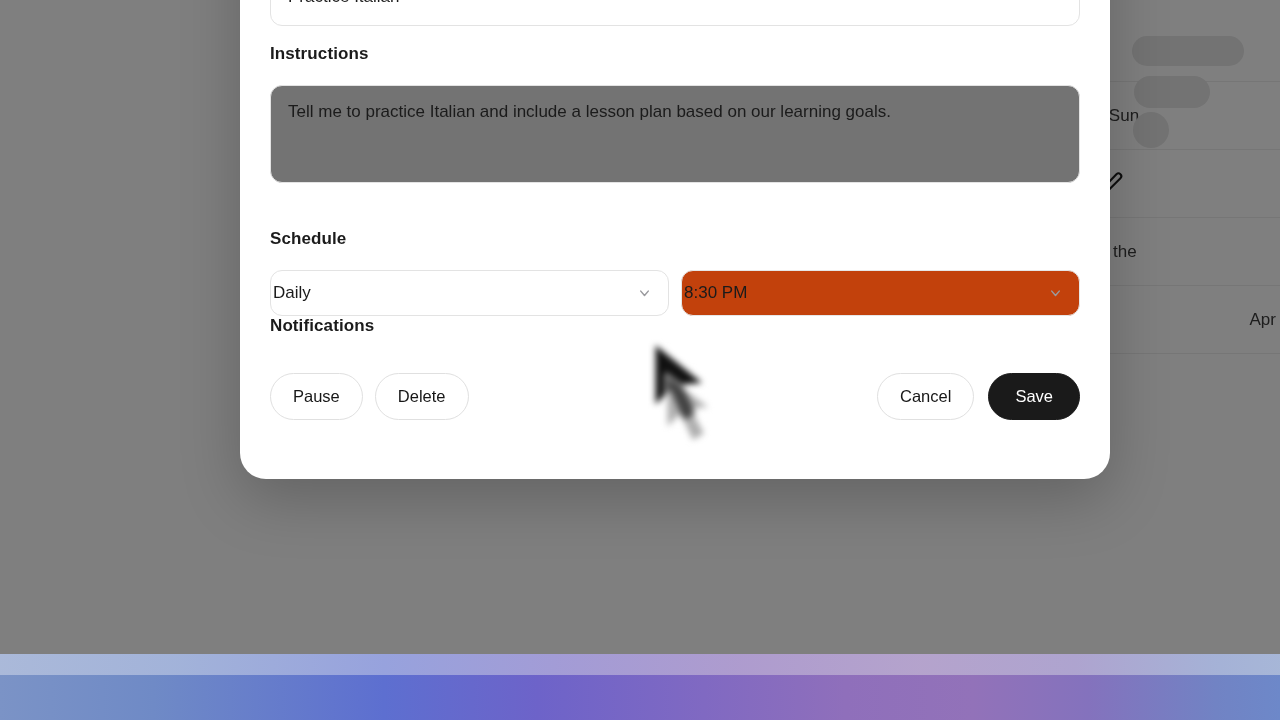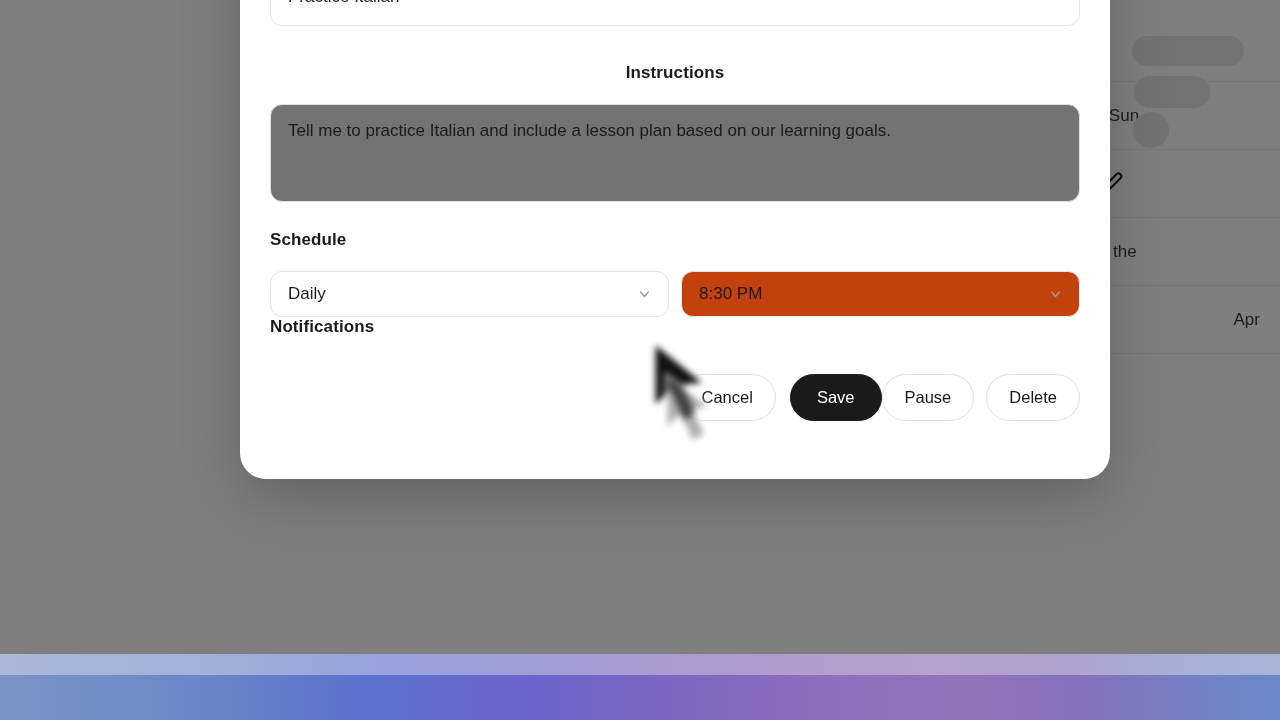--- a/index.html
+++ b/index.html
@@ -37,21 +37,21 @@
 
   .bg-row {
     position: relative;
     height: 68px;
     border-bottom: 1px solid #ececec;
     display: flex;
     align-items: center;
     padding: 0 14px 0 18px;
     white-space: nowrap;
   }
-  .bg-row.plain { justify-content: flex-end; padding-right: 18px; }
+  .bg-row.plain { justify-content: flex-end; padding-right: 2px; }
 
   .bg-row-text {
     font-size: 17px;
     color: #3c3c3c;
     display: flex;
     align-items: center;
     gap: 9px;
     letter-spacing: .1px;
   }
 
@@ -170,54 +170,54 @@
     border: 1px solid #e3e3e3;
     border-radius: 12px;
     background: #fff;
     font-family: "Liberation Sans", sans-serif;
     font-size: 17px;
     color: #1b1b1b;
     padding: 0 17px;
     outline: none;
   }
 
-  #instructions-label { margin-top: 37px; text-align: center; }
+  #instructions-label { margin-top: 18px; }
 
   #instructions-input {
     margin-top: 21px;
     width: 100%;
     height: 98px;
     border: 1px solid #e3e3e3;
     border-radius: 12px;
     background: #737373;
     font-family: Liberation Sans, sans-serif;
     font-size: 17px;
     line-height: 1.45;
     color: #1b1b1b;
     padding: 14px 17px;
     resize: none;
     outline: none;
   }
 
-  #schedule-label { margin-top: 28px; }
+  #schedule-label { margin-top: 46px; }
 
   #schedule-row {
     margin-top: 21px;
     display: flex;
     gap: 12px;
   }
 
   .select-box {
     position: relative;
     height: 46px;
     border: 1px solid #e3e3e3;
     border-radius: 12px;
     display: flex;
     align-items: center;
-    padding: 0 17px;
+    padding: 0 2px;
     font-size: 17px;
     color: #1b1b1b;
     cursor: pointer;
     user-select: none;
   }
   #freq-select {
     flex: 0 0 399px;
     background: #ffffff;
   }
   #time-select {
@@ -387,27 +387,27 @@
             <polyline points="6 9 12 16 18 9"></polyline>
           </svg>
         </span>
       </div>
 
     </div>
 
     <div id="notifications-label" class="field-label">Notifications</div>
 
     <div id="footer">
+      <div id="footer-left">
+        <button class="btn btn-outline">Pause</button>
+        <button class="btn btn-outline">Delete</button>
+      </div>
       <div id="footer-right">
         <button class="btn btn-outline">Cancel</button>
         <button class="btn btn-primary">Save</button>
-      </div>
-      <div id="footer-left">
-        <button class="btn btn-outline">Pause</button>
-        <button class="btn btn-outline">Delete</button>
       </div>
     </div>
 
   </div>
 
   <div id="cursor">
     <svg viewBox="0 0 100 110">
       <path d="M18 8 L18 74 L34 58 L47 88 L62 80 L48 52 L70 50 Z" fill="#111111" stroke="#ffffff" stroke-width="3" stroke-linejoin="round"></path>
       <path d="M30 40 L30 96 L44 82 L56 108 L70 100 L57 76 L76 74 Z" fill="#6d6d6d" stroke="#ffffff" stroke-width="3" stroke-linejoin="round" opacity="0.55"></path>
     </svg>

